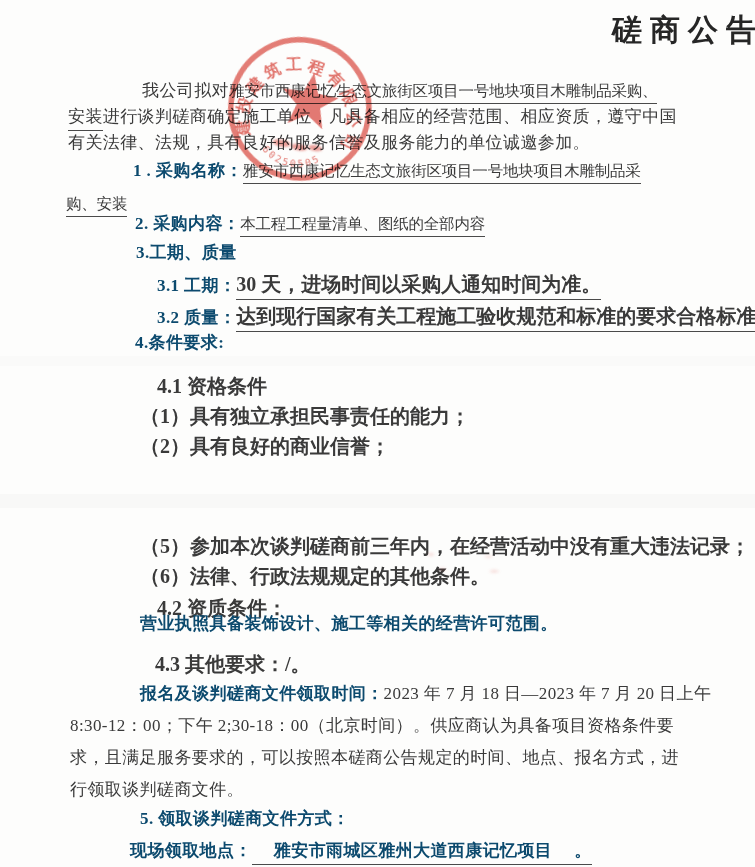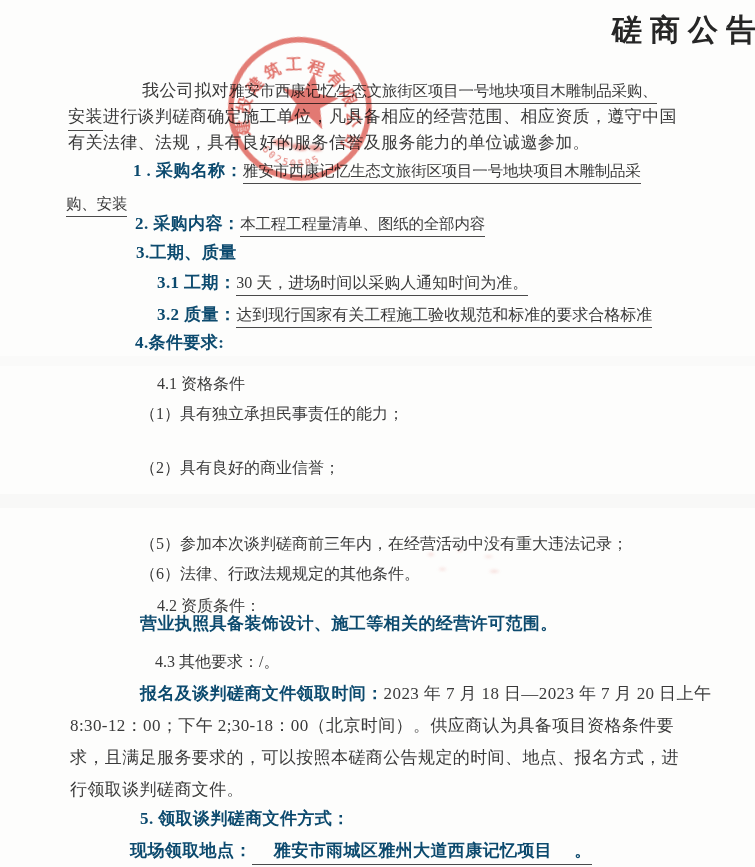--- a/index.html
+++ b/index.html
@@ -21,21 +21,21 @@
     content:"";position:absolute;left:0;top:356px;width:755px;height:10px;
     background:rgba(120,120,115,0.02);pointer-events:none;
   }
   .ln{position:absolute;white-space:nowrap;line-height:1.25;font-size:17px;letter-spacing:0.4px;}
   .title{
     position:absolute;top:10px;left:9px;width:755px;text-align:right;
     font-size:30px;font-weight:bold;letter-spacing:8px;color:#262626;
   }
   b,.b{font-weight:bold;color:#0c4a6e;}
   .u{border-bottom:1.2px solid #4a4a4a;padding-bottom:4px;}
-  .cond{font-size:16px;letter-spacing:0;}
+  .cond{font-size:20px;letter-spacing:0;font-weight:bold;}
   .sm{font-size:15.5px;letter-spacing:-0.2px;}
   
   .seal{
     position:absolute;left:222px;top:28px;width:158px;height:160px;
     mix-blend-mode:multiply;opacity:0.82;filter:blur(0.5px);
     transform:rotate(10deg);
     pointer-events:none;
   }
   
   .smudge{
@@ -66,21 +66,21 @@
   <div class="ln" style="left:135px;top:213px"><span class="b">2. 采购内容：</span><span class="u sm">本工程工程量清单、图纸的全部内容</span></div>
 
   <div class="ln" style="left:136px;top:242px"><span class="b">3.工期、质量</span></div>
   <div class="ln" style="left:157px;top:272px"><span class="b">3.1 工期：</span><span class="u cond">30 天，进场时间以采购人通知时间为准。 </span></div>
   <div class="ln" style="left:157px;top:304px"><span class="b">3.2 质量：</span><span class="u cond">达到现行国家有关工程施工验收规范和标准的要求合格标准</span></div>
 
   <div class="ln" style="left:135px;top:332px"><span class="b">4.条件要求:</span></div>
   <div class="ln cond" style="left:157px;top:374px">4.1 资格条件</div>
 
   <div class="ln cond" style="left:140px;top:404px">（1）具有独立承担民事责任的能力；</div>
-  <div class="ln cond" style="left:140px;top:458px">（2）具有良好的商业信誉；</div>
+  <div class="ln cond" style="left:140px;top:434px">（2）具有良好的商业信誉；</div>
   <div class="ln cond" style="left:140px;top:534px">（5）参加本次谈判磋商前三年内，在经营活动中没有重大违法记录；</div>
   <div class="ln cond" style="left:140px;top:564px">（6）法律、行政法规规定的其他条件。</div>
 
   <div class="ln cond" style="left:157px;top:596px">4.2 资质条件：</div>
   <div class="ln" style="left:140px;top:613px"><span class="b">营业执照具备装饰设计、施工等相关的经营许可范围。</span></div>
   <div class="ln cond" style="left:155px;top:652px">4.3 其他要求：/。</div>
 
   <div class="ln" style="left:140px;top:683px"><span class="b">报名及谈判磋商文件领取时间：</span><span>2023 年 7 月 18 日—2023 年 7 月 20 日上午</span></div>
   <div class="ln" style="left:70px;top:715px">8:30-12：00；下午 2;30-18：00（北京时间）。供应商认为具备项目资格条件要</div>
   <div class="ln" style="left:70px;top:779px">行领取谈判磋商文件。</div>

